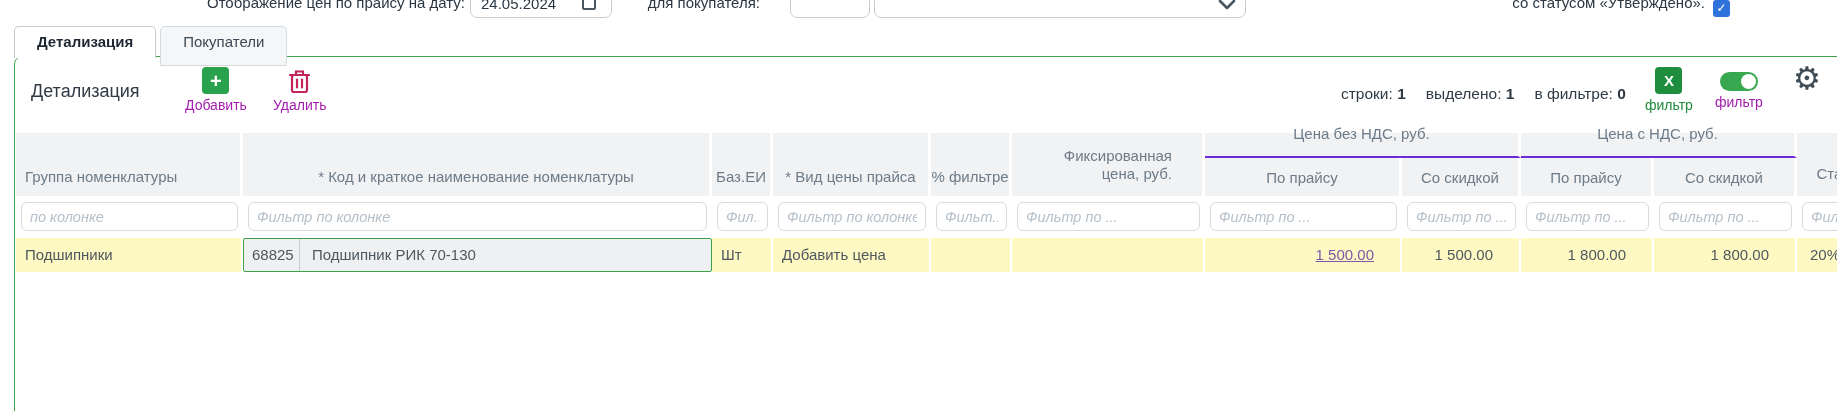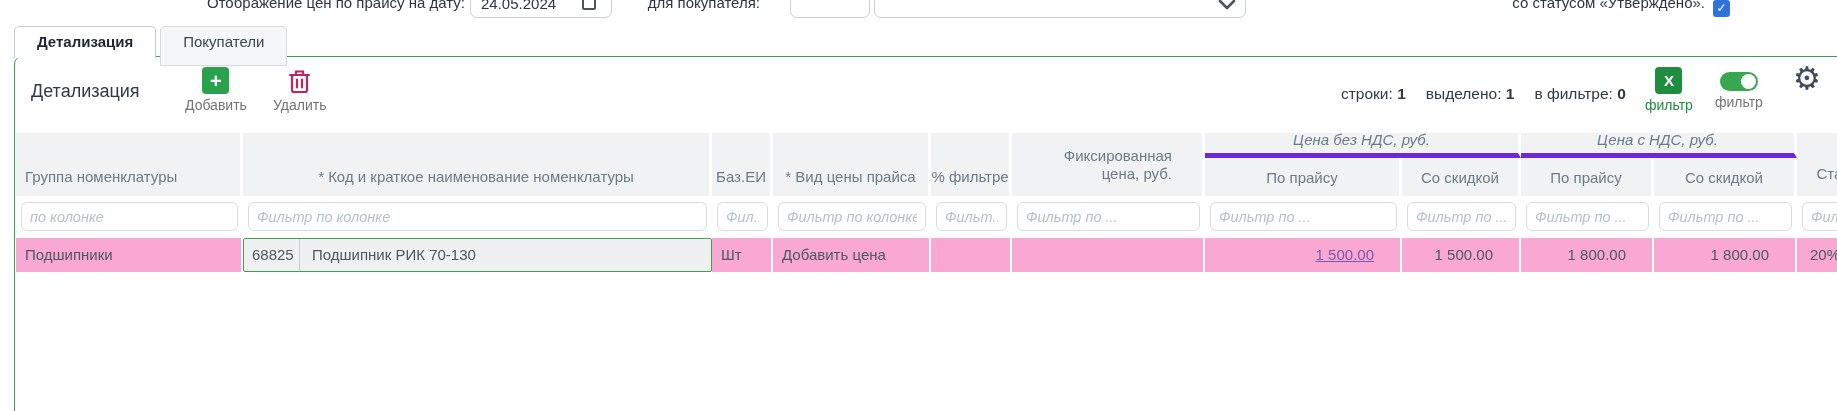--- a/index.html
+++ b/index.html
@@ -25,21 +25,21 @@
   .tab.active { background:#fff; border:1px solid #c5cdd4; border-bottom:none; height:32px;
                 color:#1d2733; font-weight:700; }
 
   
   .panel { position:absolute; left:14px; top:56px; width:1930px; height:400px;
            border:1px solid #3fa14c; border-radius:8px; background:#fff; z-index:1; }
 
   .panel-title { position:absolute; left:16px; top:24px; font-size:18px; color:#2f3a45; }
 
   .tool { position:absolute; display:flex; flex-direction:column; align-items:center; gap:3px; }
-  .tool .cap { font-size:14px; color:#737373; white-space:nowrap; }
+  .tool .cap { font-size:14px; color:#a21caf; white-space:nowrap; }
   .icon-btn { width:27px; height:27px; border-radius:4px; display:flex; align-items:center;
               justify-content:center; color:#fff; font-weight:700; }
   .add-btn { background:#2aa14c; font-size:20px; line-height:20px; }
   .exp-btn { background:#1e8e3e; font-size:15px; }
   .exp-cap { color:#1f8b3c !important; }
 
   .stats { position:absolute; left:1326px; top:28px; display:flex; gap:20px; font-size:15.5px; color:#2f3a45; }
   .stats b { font-weight:700; }
 
   .toggle { width:38px; height:19px; border-radius:10px; background:#38a850; position:relative; }
@@ -48,31 +48,31 @@
           font-family:"DejaVu Sans", sans-serif; line-height:1; }
 
   
   .grid { position:absolute; left:16px; top:133px; z-index:2; display:grid;
           grid-template-columns:227px 469px 61px 158px 81px 193px 197px 119px 133px 143px 120px;
           grid-template-rows:25px 38px 42px 34px; }
   .h { background:#f1f2f4; color:#6d7b88; font-size:15px; border-right:3px solid #fff;
        display:flex; white-space:nowrap; }
   .h.span2 { grid-row:1/3; align-items:flex-end; justify-content:center; padding-bottom:11px; }
   .h.left { justify-content:flex-start; padding-left:9px; }
-  .h.grp { grid-row:1; align-items:flex-end; justify-content:center; padding-bottom:5px; border-bottom:5px solid #6d28d9;font-style:italic; }
+  .h.grp { grid-row:1; align-items:flex-end; justify-content:center; padding-bottom:14px; border-bottom:2px solid #6d28d9; }
   .h.sub { grid-row:2; align-items:flex-end; justify-content:center; padding-bottom:10px; }
   .h.wrap2 { white-space:normal; text-align:right; line-height:1.25; padding-bottom:12px; }
   .h .narrow { width:92px; margin:0 auto; }
 
   .f { grid-row:3; padding:6px 5px 0 5px; background:#fff; }
   .f input { width:100%; height:29px; border:1px solid #d5dce2; border-radius:6px; padding:0 8px;
              font-size:14.5px; font-family:"Liberation Sans", sans-serif; color:#4e585f; background:#fff; }
   .f input::placeholder { font-style:italic; color:#b6c0ca; opacity:1; }
 
-  .d { grid-row:4; background:#f9a8d4; line-height:33px; font-size:15px; color:#4e585f;
+  .d { grid-row:4; background:#fef9c3; line-height:33px; font-size:15px; color:#4e585f;
        border-right:2px solid #fff; white-space:nowrap; overflow:hidden; }
   .d.txt { padding-left:9px; }
   .d.num { text-align:right; padding-right:26px; }
   .d a { color:#7d58a8; text-decoration:underline; }
   .codecell { grid-column:2; grid-row:4; border:1px solid #3fa14c; border-radius:2px;
               background:#eef0f2; display:flex; line-height:31px; font-size:15px; color:#4e585f;
               white-space:nowrap; overflow:hidden; }
   .codecell .code { width:56px; padding-left:8px; border-right:1px solid #c6ccd2; }
   .codecell .name { padding-left:12px; }
 </style>

